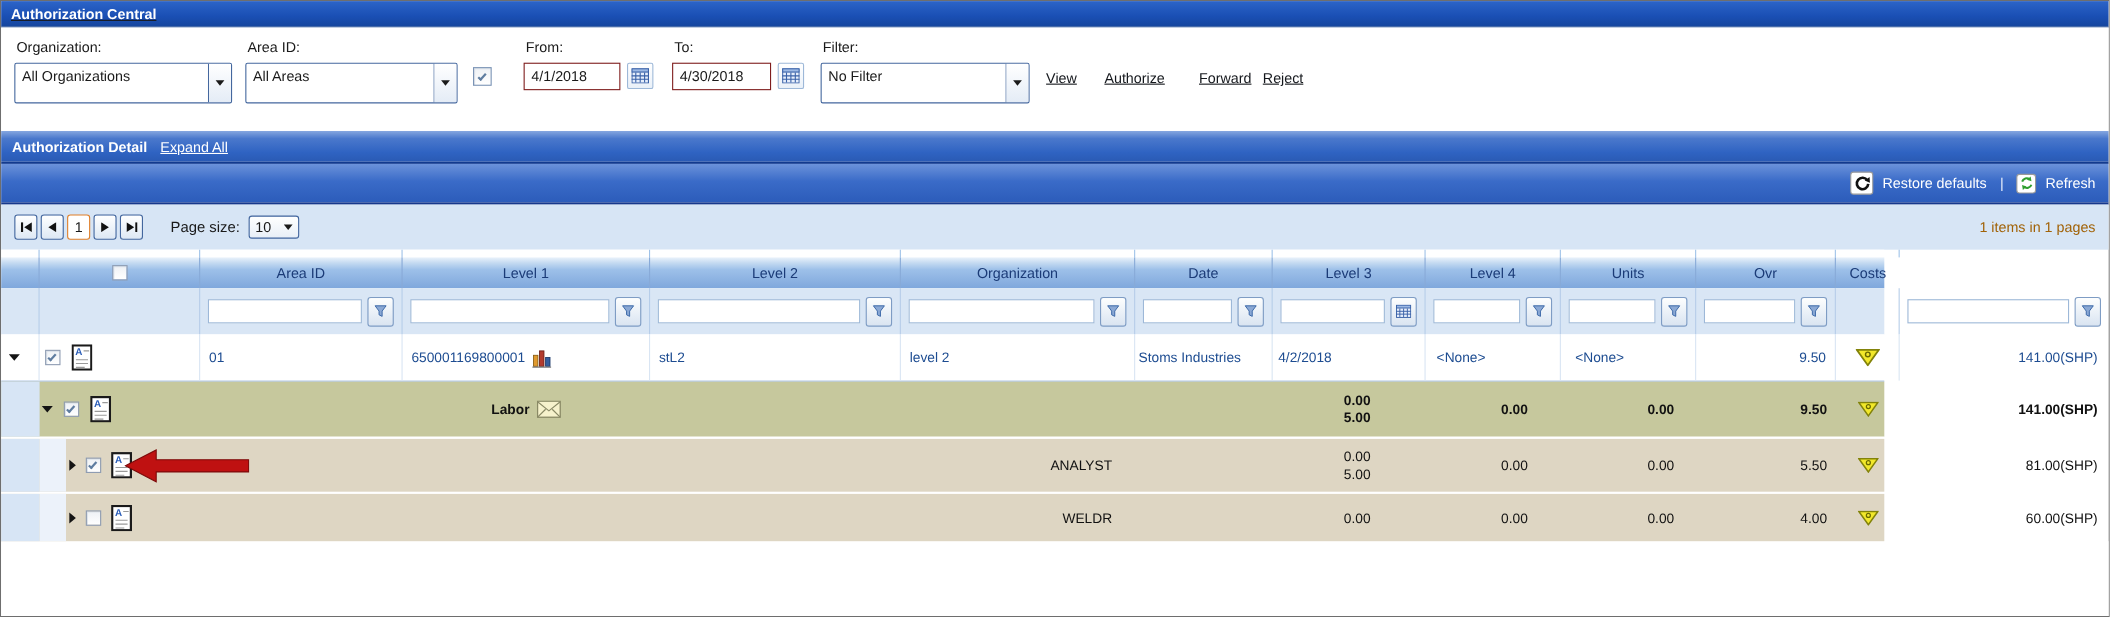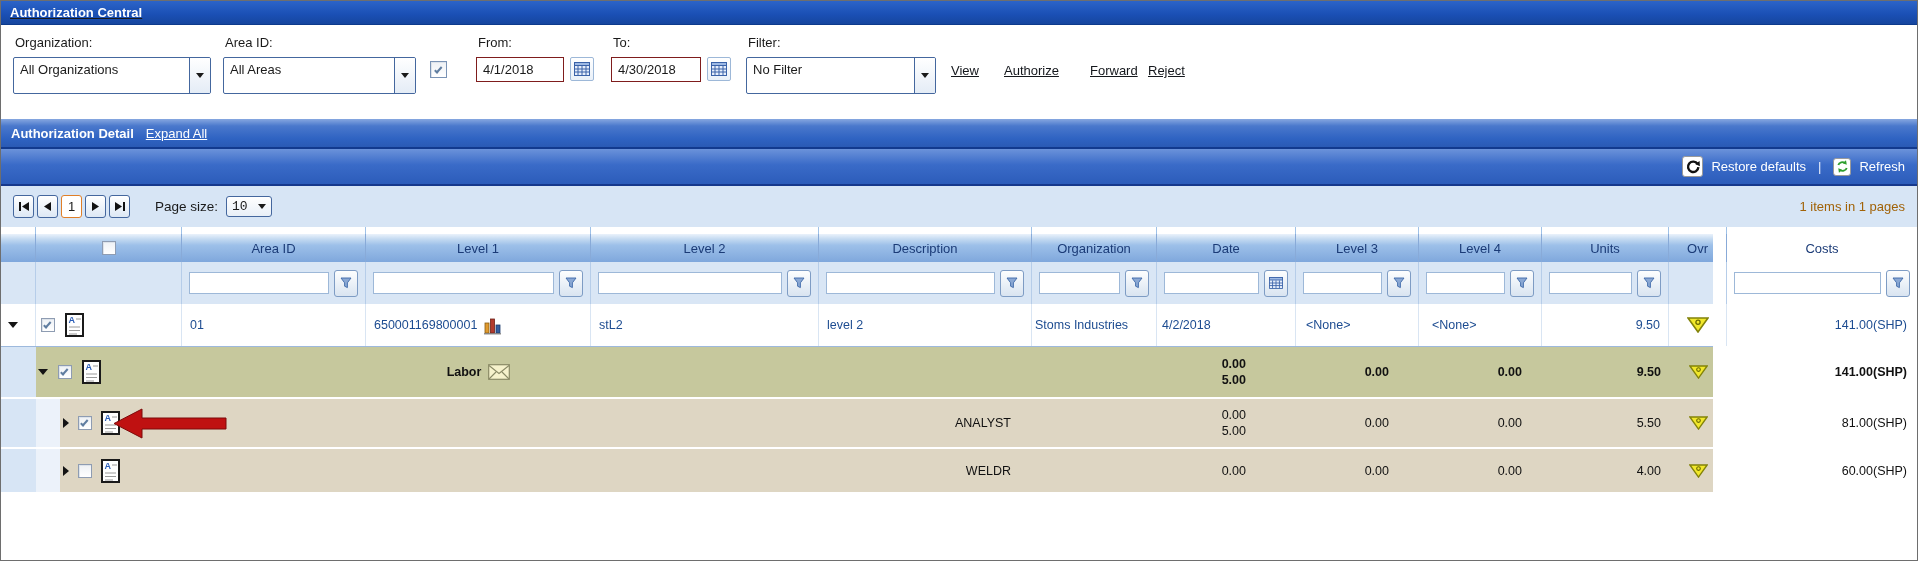--- a/index.html
+++ b/index.html
@@ -36,21 +36,21 @@
   .bb-sep { margin:0 4px; color:#e8eefb; }
   .bb-link { color:#fff; cursor:pointer; }
 
   
   .pagerbar { height:41px; background:#d7e5f5; display:flex; align-items:center; padding:0 12px; }
   .pgbtn { width:21px; height:23px; border:1px solid #44679e; border-radius:3px; background:linear-gradient(180deg,#ffffff,#dde8f4); display:flex; align-items:center; justify-content:center; margin-right:3px; cursor:pointer; }
   .pgbtn svg { display:block; }
   .pgcur { border:1px solid #e07f28; background:#fff; font-size:13px; color:#1a1a1a; }
   .pgsize-label { margin-left:22px; margin-right:8px; font-size:13.5px; }
   .dd-sm { height:21px; width:46px; border:1px solid #44679e; border-radius:3px; background:linear-gradient(180deg,#fff,#e8eff7); display:flex; align-items:center; padding:0 5px; cursor:pointer; }
-  .dd-sm .v { flex:1; font-size:13px;font-family:Liberation Mono, monospace; }
+  .dd-sm .v { flex:1; font-size:13px; }
   .pg-summary { margin-left:auto; font-size:13px; color:#a16207; }
 
   
   .grid { width:1712px; }
   .row { display:grid; grid-template-columns:35px 146px 184px 225px 228px 213px 125px 139px 123px 123px 127px 58px 190px; }
   .hstrip { height:7px; background:#fff; }
   .hstrip .c { border-right:1px solid #9fc2e8; }
   .hstrip .c:last-child { border-right:none; }
   .thead { height:28px; background:linear-gradient(180deg,#eaf2fb 0%,#c4daf1 18%,#9dc0e9 40%,#7fa7dc 100%); }
   .thead .c { display:flex; align-items:center; justify-content:center; color:#1b3b77; font-size:13px; border-right:1px solid #88aad8; }
@@ -233,21 +233,20 @@
     </div>
 
     <div class="row thead">
       <div class="c"></div>
       <div class="c">
           <span class="cb"></span>
         </div>
       <div class="c">Area ID</div>
       <div class="c">Level 1</div>
       <div class="c">Level 2</div>
-      <div class="c">Description</div>
       <div class="c">Organization</div>
       <div class="c">Date</div>
       <div class="c">Level 3</div>
       <div class="c">Level 4</div>
       <div class="c">Units</div>
       <div class="c">Ovr</div>
       <div class="c">Costs</div>
     </div>
 
     <div class="row frow">

